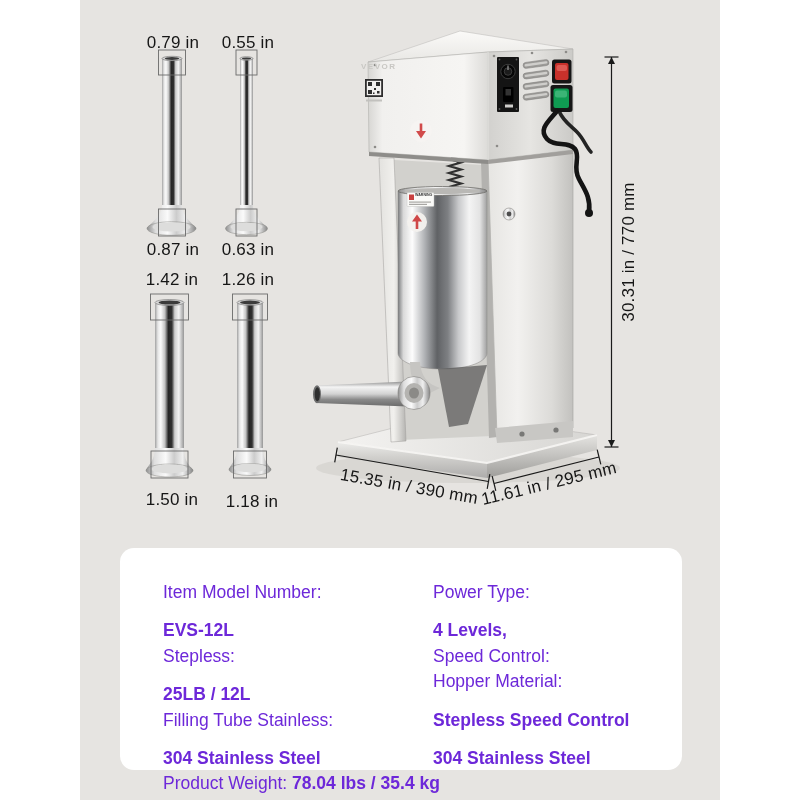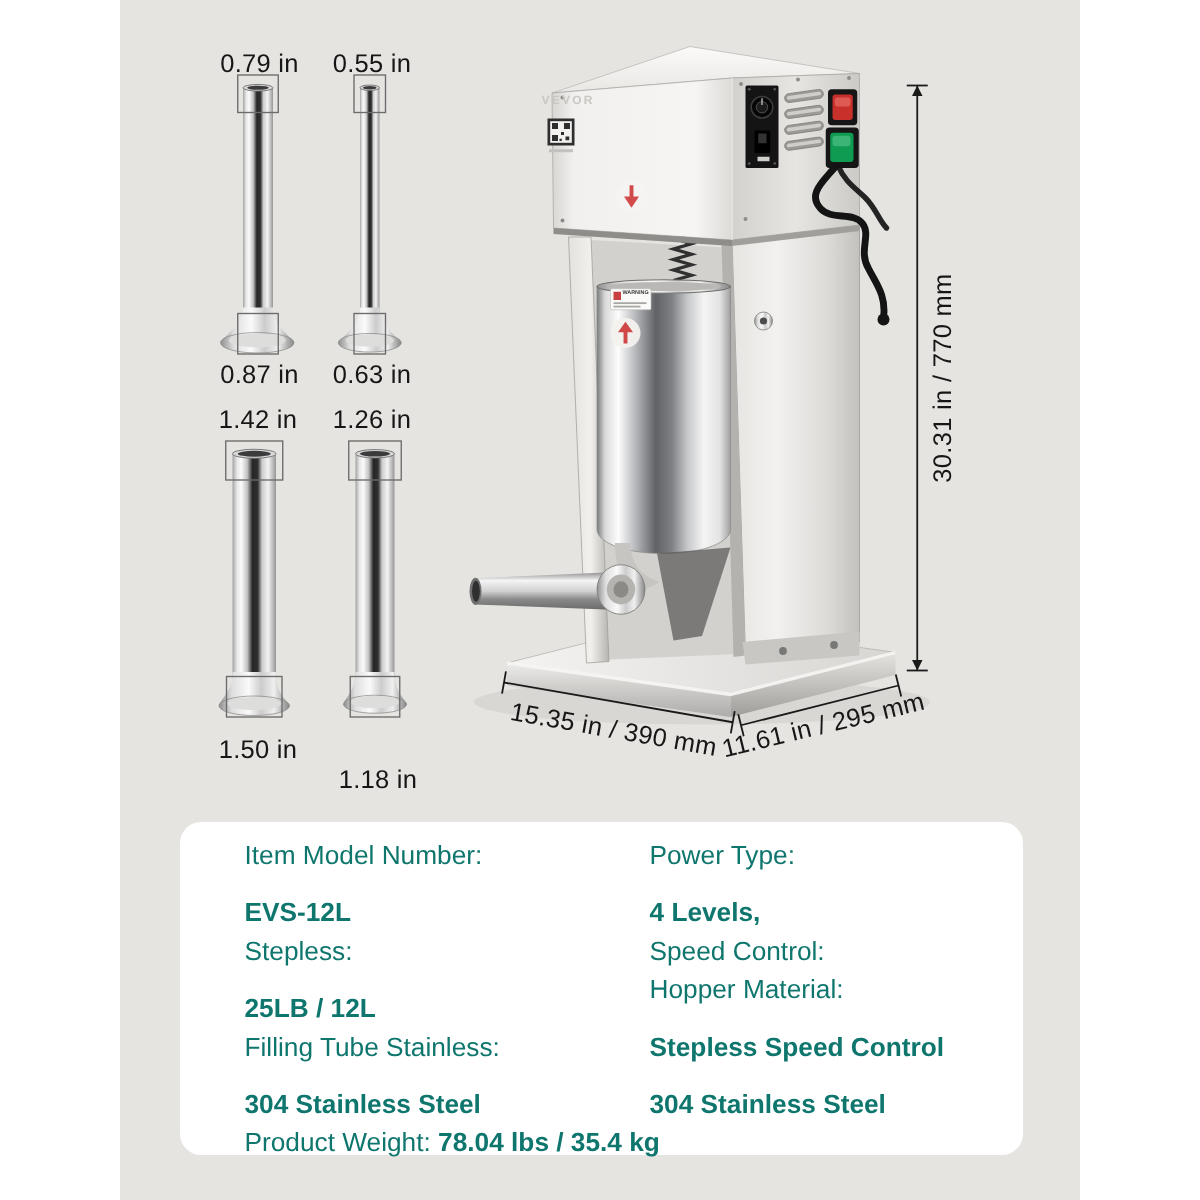--- a/index.html
+++ b/index.html
@@ -23,21 +23,21 @@
     letter-spacing:1.5px;color:#c8c7c3;
   }
   .warn-text{
     position:absolute;left:415px;top:192.5px;font-size:10px;font-weight:bold;color:#3a3a3a;
     transform:scale(.36);transform-origin:0 0;white-space:nowrap;
   }
   .spec-panel{
     position:absolute;left:120px;top:548px;width:562px;height:222px;
     background:#ffffff;border-radius:14px;
   }
-  .spec-col{position:absolute;top:10px;font-size:17.5px;color:#0f766e;}
+  .spec-col{position:absolute;top:32px;font-size:17.5px;color:#6d28d9;}
   .spec-col-left{left:43px;}
   .spec-col-right{left:313px;}
   .spec-row{line-height:25.4px;white-space:nowrap;}
   .spec-val{font-weight:700;margin-top:13px;}
 </style>
 </head>
 <body>
 
 <div class="canvas"></div>
 
@@ -312,21 +312,21 @@
   </g>
 </svg>
 
 <div class="dim-label tube-label" style="left:138px;top:33px;">0.79 in</div>
 <div class="dim-label tube-label" style="left:213px;top:33px;">0.55 in</div>
 <div class="dim-label tube-label" style="left:138px;top:240px;">0.87 in</div>
 <div class="dim-label tube-label" style="left:213px;top:240px;">0.63 in</div>
 <div class="dim-label tube-label" style="left:137px;top:270px;">1.42 in</div>
 <div class="dim-label tube-label" style="left:213px;top:270px;">1.26 in</div>
 <div class="dim-label tube-label" style="left:137px;top:490px;">1.50 in</div>
-<div class="dim-label tube-label" style="left:217px;top:510px;">1.18 in</div>
+<div class="dim-label tube-label" style="left:217px;top:492px;">1.18 in</div>
 
 <div class="dim-label rot-height" style="left:549px;top:242px;">30.31 in / 770 mm</div>
 <div class="dim-label rot-depth" style="left:323px;top:477px;">15.35 in / 390 mm</div>
 <div class="dim-label rot-width" style="left:463px;top:474px;">11.61 in / 295 mm</div>
 
 <div class="brand">VEVOR</div>
 <div class="warn-text">WARNING</div>
 
 <div class="spec-panel">
   <div class="spec-col spec-col-left">

